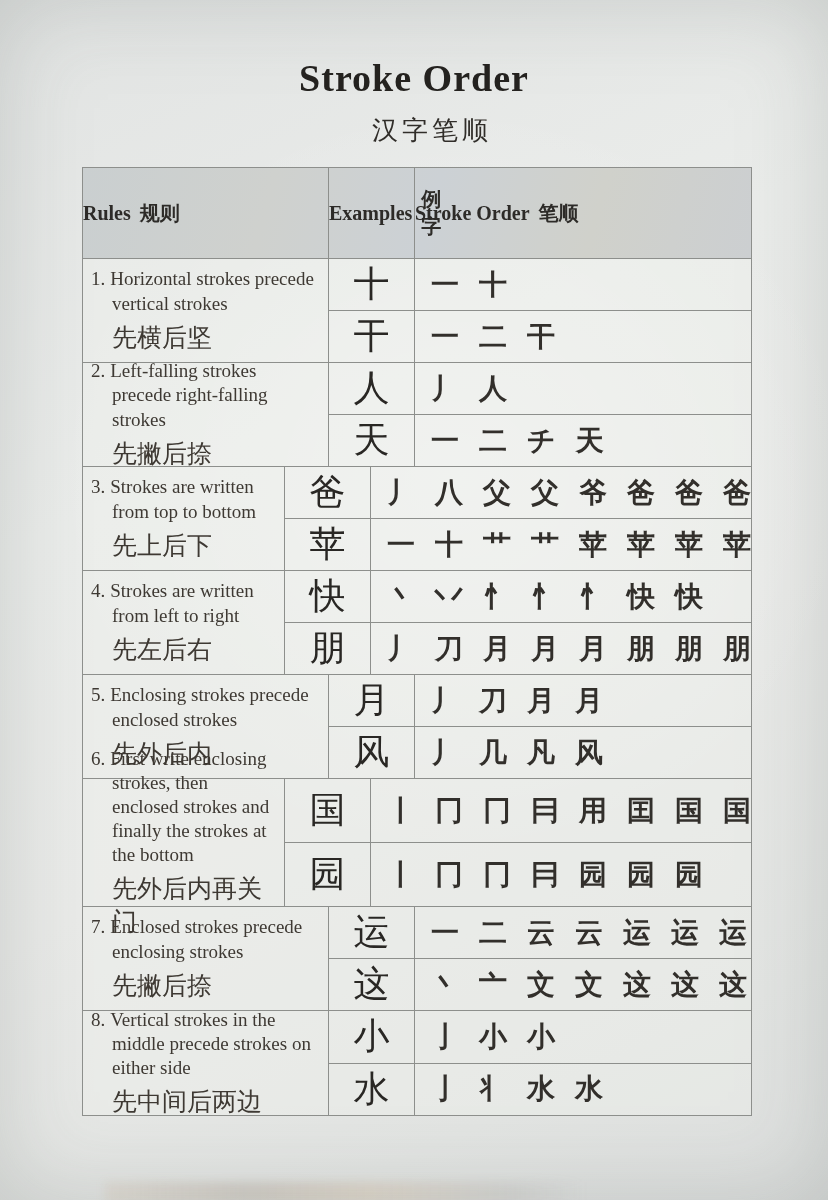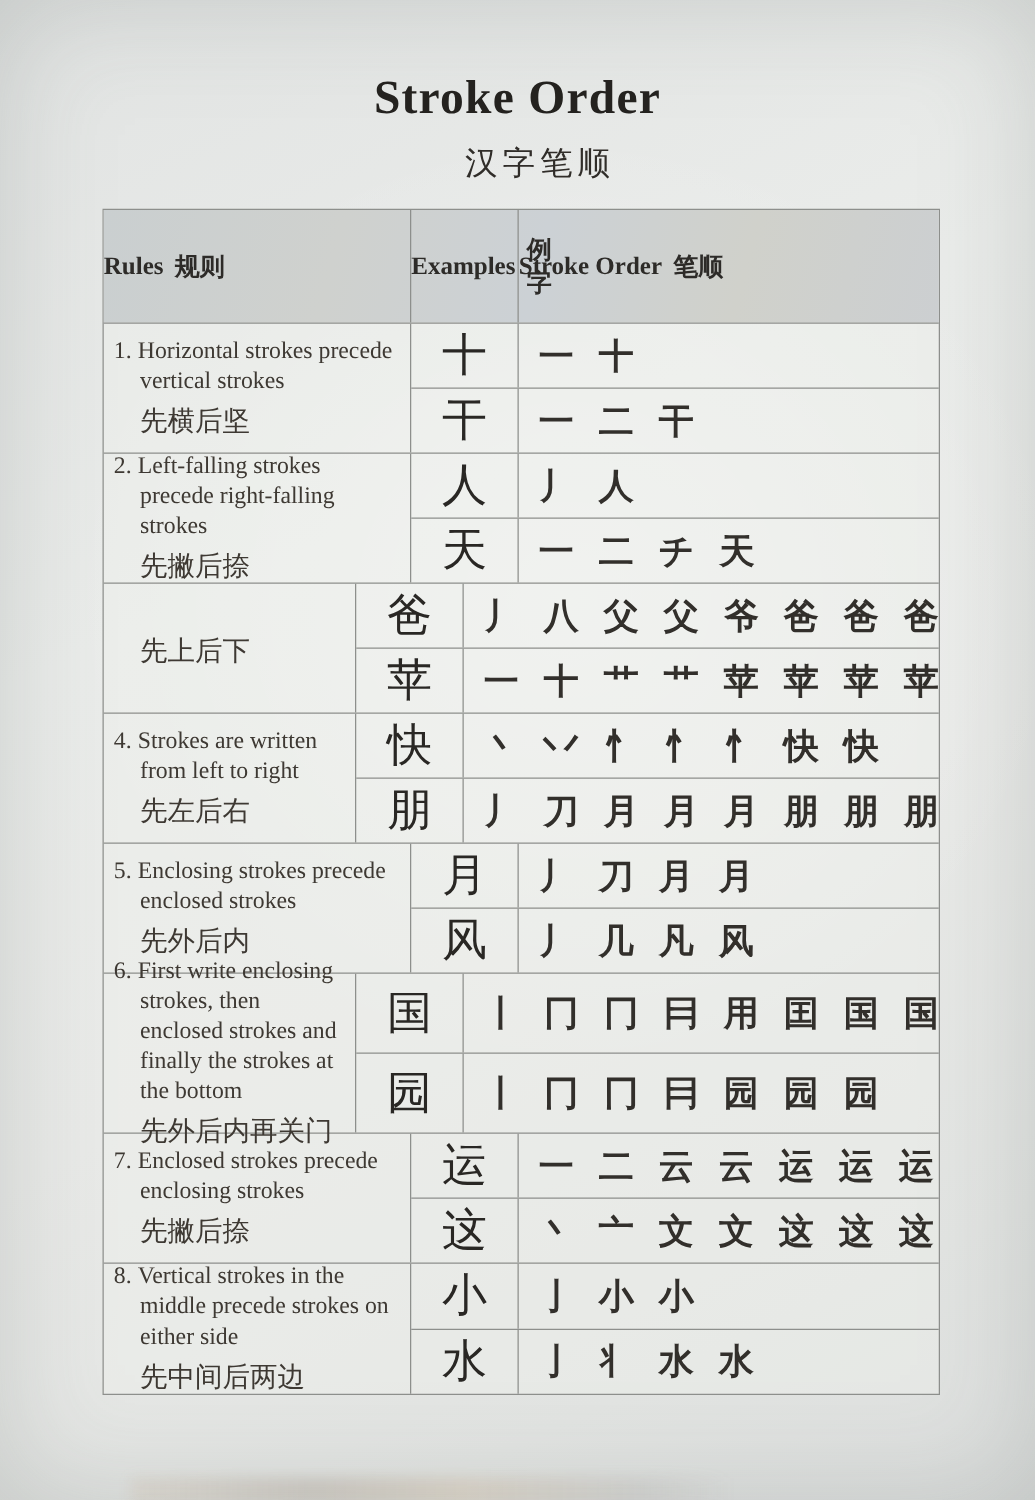--- a/index.html
+++ b/index.html
@@ -76,21 +76,21 @@
   }
   .rule-en {
     font-size: 19px;
     line-height: 1.27;
     color: #3e3933;
     padding-left: 21px;
     text-indent: -21px;
   }
   .rule-num { margin-right: 5px; }
   .rule-zh {
-    font-size: 22px;
+    font-size: 25px;
     color: #3e3933;
     padding-left: 21px;
     margin-top: 5px;
     font-family: Liberation Serif, serif;
   }
   .sub-col { flex: 1; display: flex; flex-direction: column; }
   .sub-row { flex: 1; display: flex; min-height: 0; }
   .sub-row.first { border-bottom: 1px solid #8d8f8c; }
   .ex-cell {
     width: 86px;
@@ -175,20 +175,21 @@
         </div>
         <div class="sub-row">
           <div class="ex-cell">天</div>
           <div class="steps-cell">一 二 チ 天</div>
         </div>
       </div>
     </div>
 
     <div class="rule-row">
       <div class="rules-cell">
+        <div class="rule-en"><span class="rule-num">3.</span><span>Strokes are written from top to bottom</span></div>
         <div class="rule-zh">先上后下</div>
       </div>
       <div class="sub-col">
         <div class="sub-row first">
           <div class="ex-cell">爸</div>
           <div class="steps-cell">丿 八 父 父 爷 爸 爸 爸</div>
         </div>
         <div class="sub-row">
           <div class="ex-cell">苹</div>
           <div class="steps-cell">一 十 艹 艹 苹 苹 苹 苹</div>

